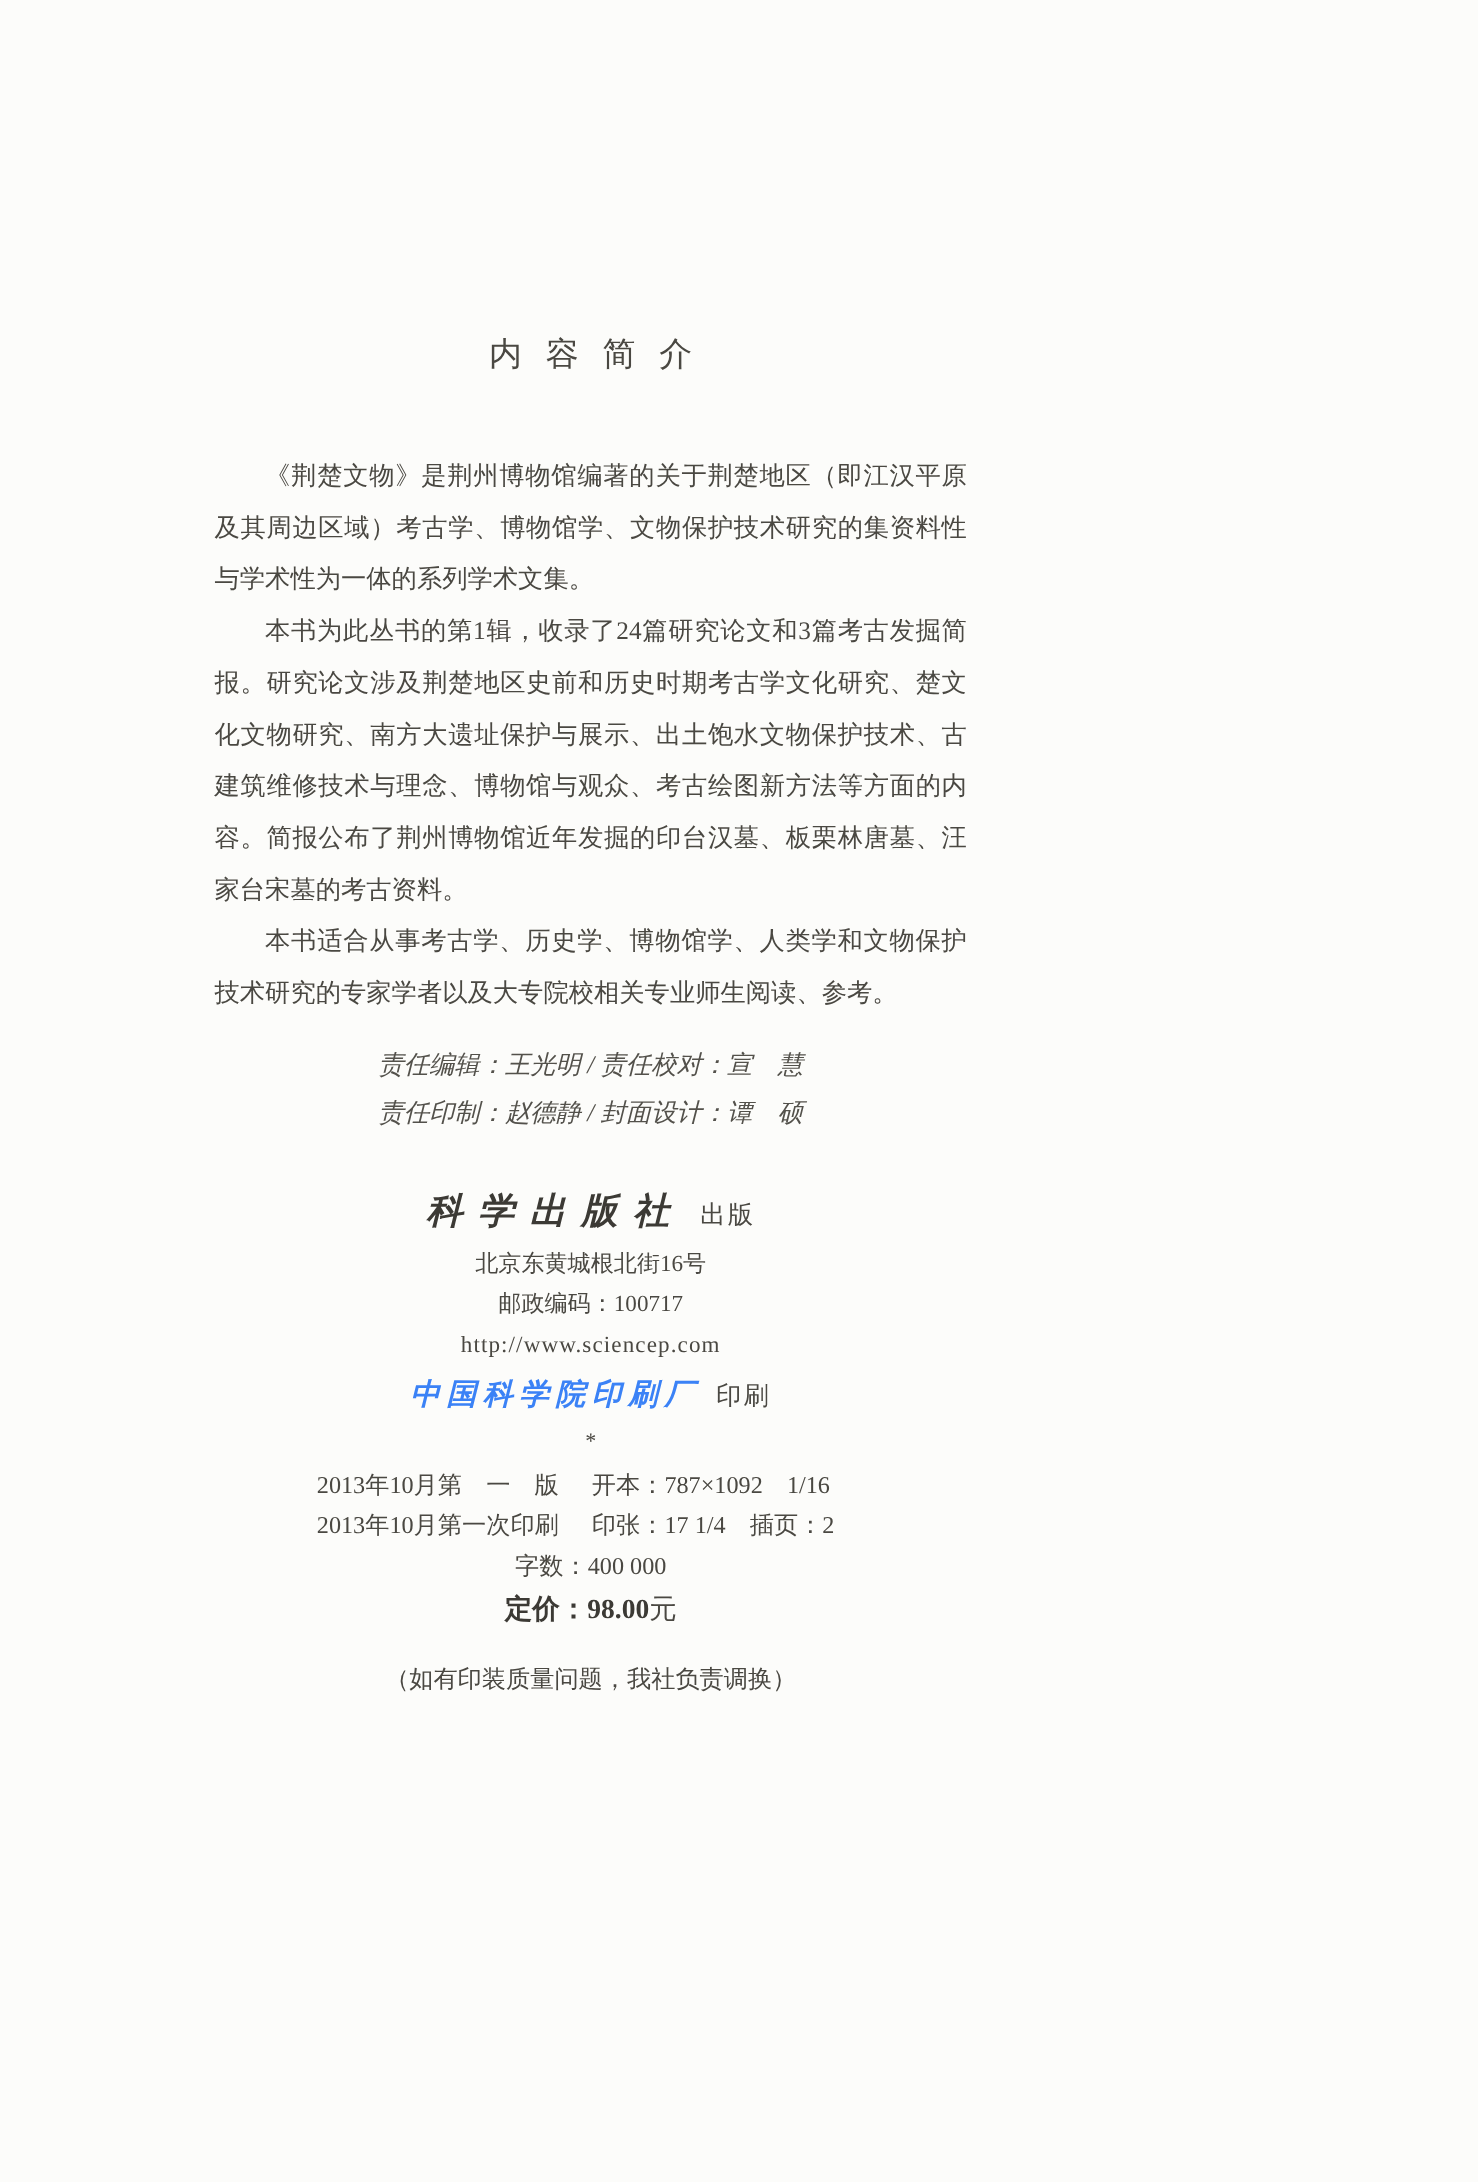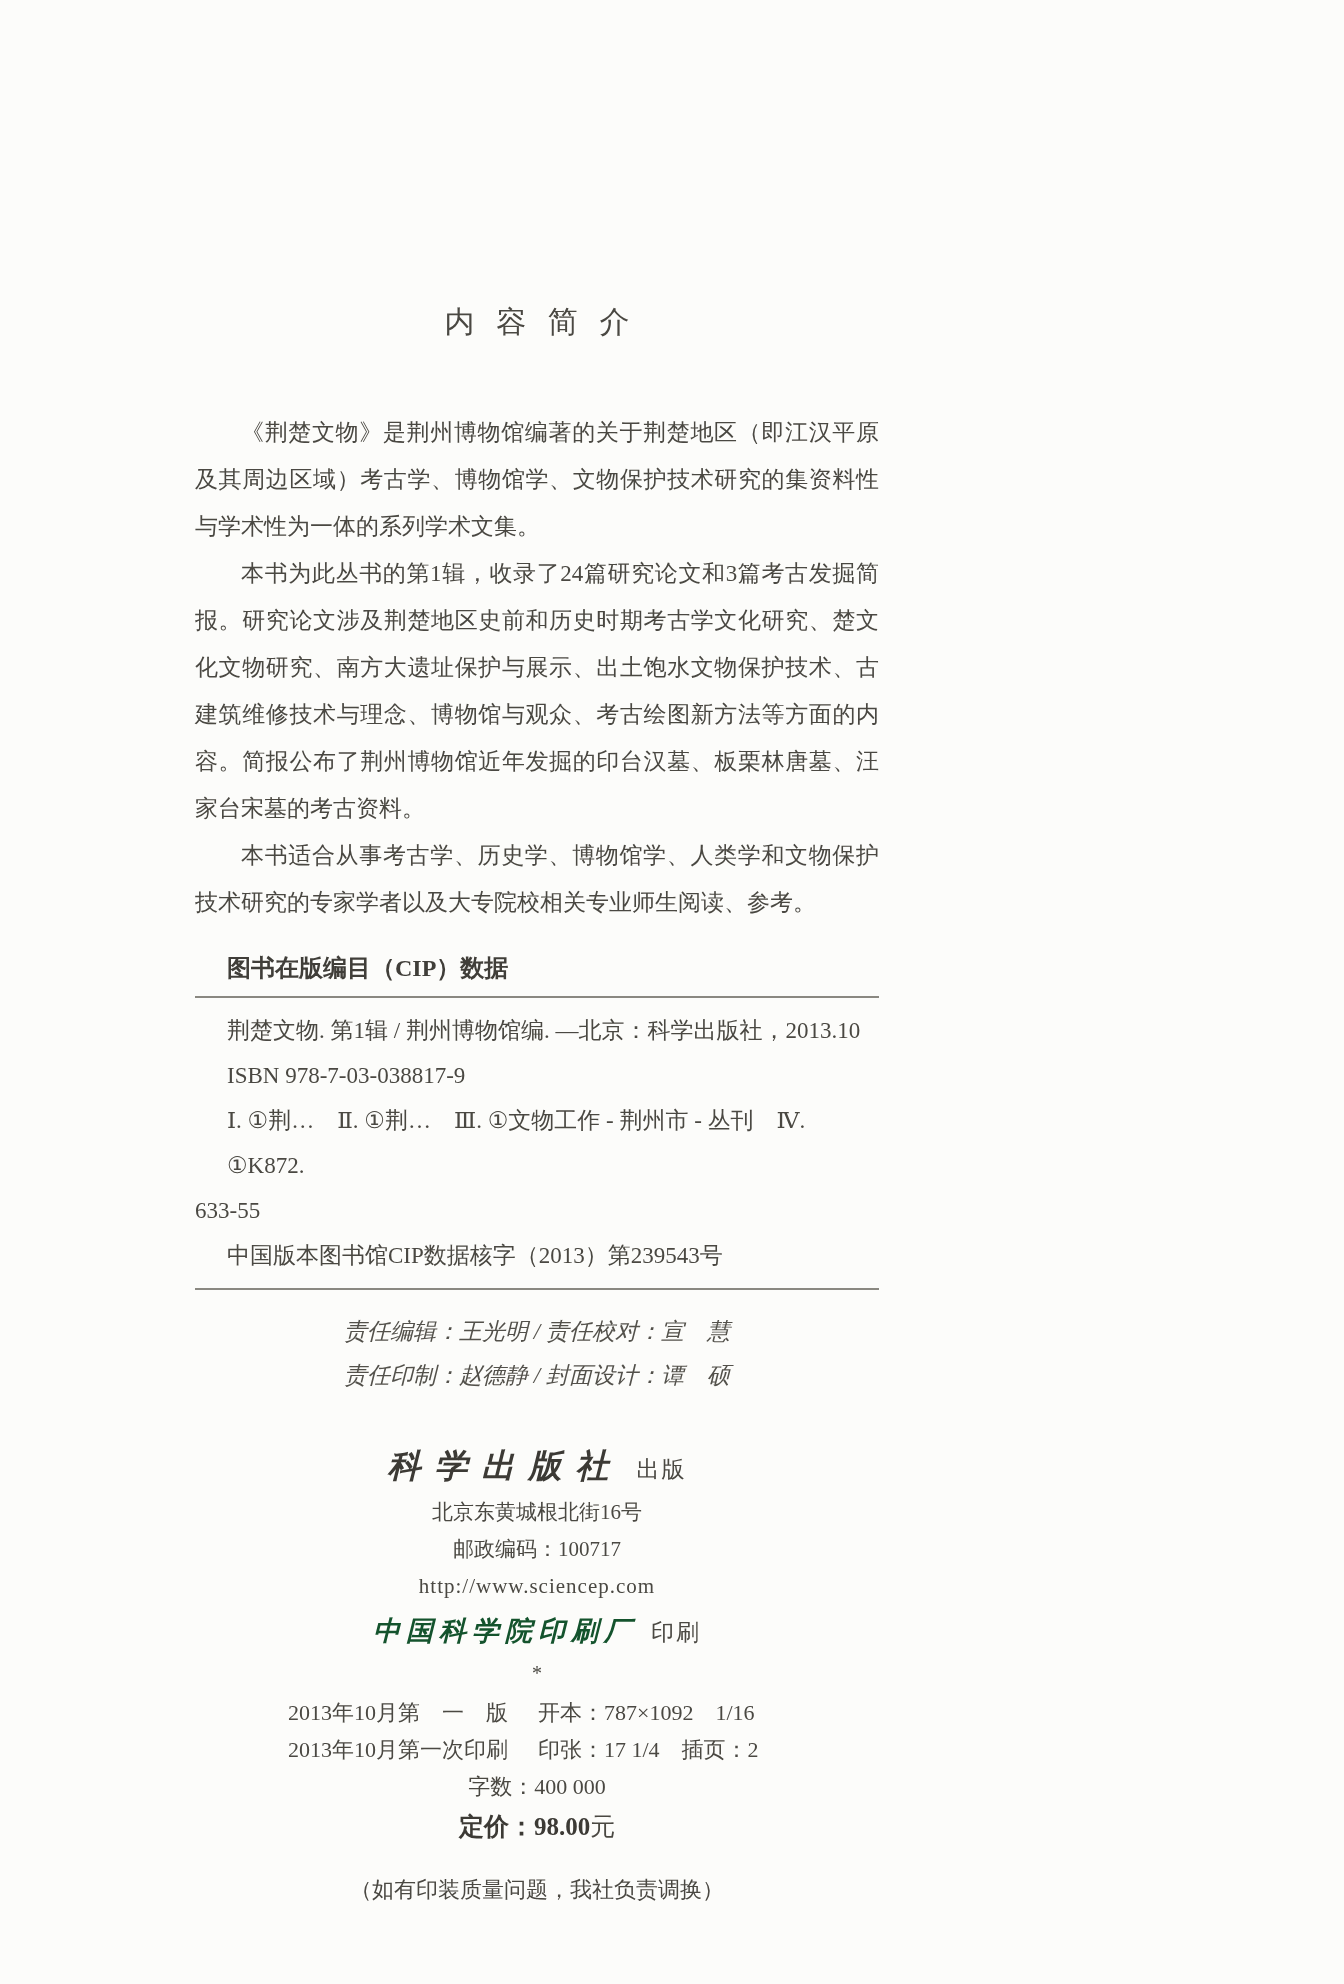--- a/index.html
+++ b/index.html
@@ -82,21 +82,21 @@
   }
   .role { font-size: 23px; margin-left: 10px; letter-spacing: 2px; }
   .addr-line { font-size: 21px; line-height: 37px; }
   .web-line { font-size: 21px; line-height: 36px; letter-spacing: 1px; }
   .printer-line { margin-top: 6px; line-height: 42px; }
   .brush-heavy {
     font-weight: bold;
     font-style: italic;
     font-size: 27px;
     letter-spacing: 6px;
-    color: #14532d;
+    color: #3b82f6;
   }
   .dist-line { font-size: 22px; line-height: 40px; letter-spacing: 1px; }
   .star-line { font-size: 20px; line-height: 34px; }
 
   
   .print-info { margin-top: 4px; color: #4a4842; }
   .print-row {
     display: flex;
     justify-content: center;
     gap: 22px;
@@ -116,32 +116,20 @@
 <div class="page">
 
   <h1 class="intro-title">内容简介</h1>
 
   <div class="intro-body">
     <p>《荆楚文物》是荆州博物馆编著的关于荆楚地区（即江汉平原及其周边区域）考古学、博物馆学、文物保护技术研究的集资料性与学术性为一体的系列学术文集。</p>
     <p>本书为此丛书的第1辑，收录了24篇研究论文和3篇考古发掘简报。研究论文涉及荆楚地区史前和历史时期考古学文化研究、楚文化文物研究、南方大遗址保护与展示、出土饱水文物保护技术、古建筑维修技术与理念、博物馆与观众、考古绘图新方法等方面的内容。简报公布了荆州博物馆近年发掘的印台汉墓、板栗林唐墓、汪家台宋墓的考古资料。</p>
     <p>本书适合从事考古学、历史学、博物馆学、人类学和文物保护技术研究的专家学者以及大专院校相关专业师生阅读、参考。</p>
   </div>
 
-  <div class="cip">
-    <div class="cip-header">图书在版编目（CIP）数据</div>
-    <hr class="rule rule-1">
-    <div class="cip-body">
-      <div>荆楚文物. 第1辑 / 荆州博物馆编. —北京：科学出版社，2013.10</div>
-      <div>ISBN 978-7-03-038817-9</div>
-      <div>Ⅰ. ①荆…　Ⅱ. ①荆…　Ⅲ. ①文物工作 - 荆州市 - 丛刊　Ⅳ. ①K872.</div>
-      <div class="outdent">633-55</div>
-      <div>中国版本图书馆CIP数据核字（2013）第239543号</div>
-    </div>
-    <hr class="rule rule-2">
-  </div>
 
   <div class="staff">
     <div>责任编辑：王光明 / 责任校对：宣　慧</div>
     <div>责任印制：赵德静 / 封面设计：谭　硕</div>
   </div>
 
   <div class="colophon">
     <div class="pub-name-line">
       <span class="brush">科学出版社</span>
       <span class="role">出版</span>

